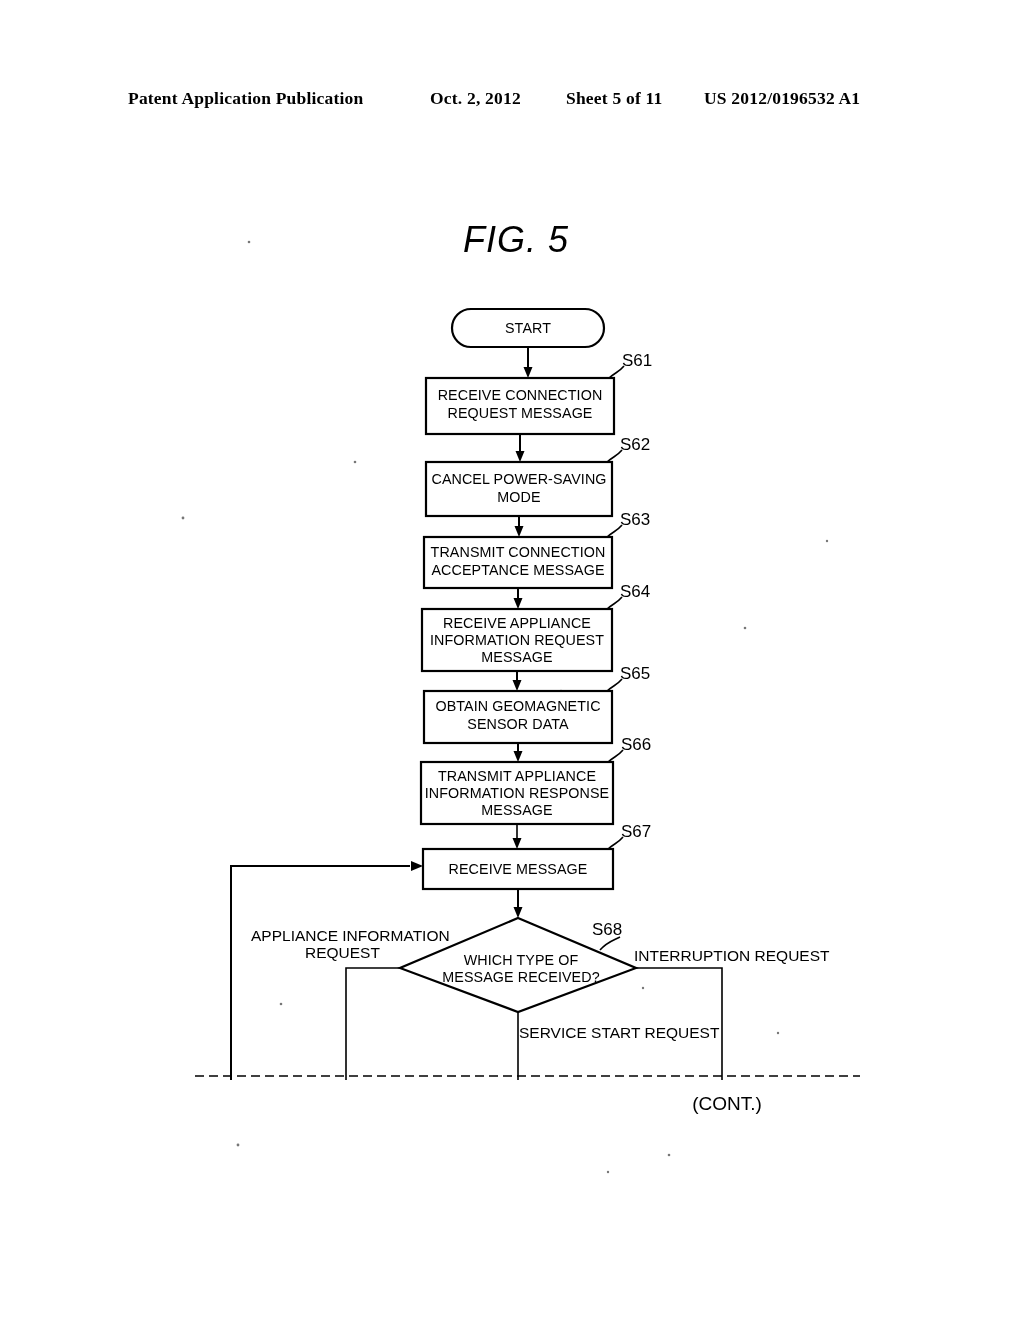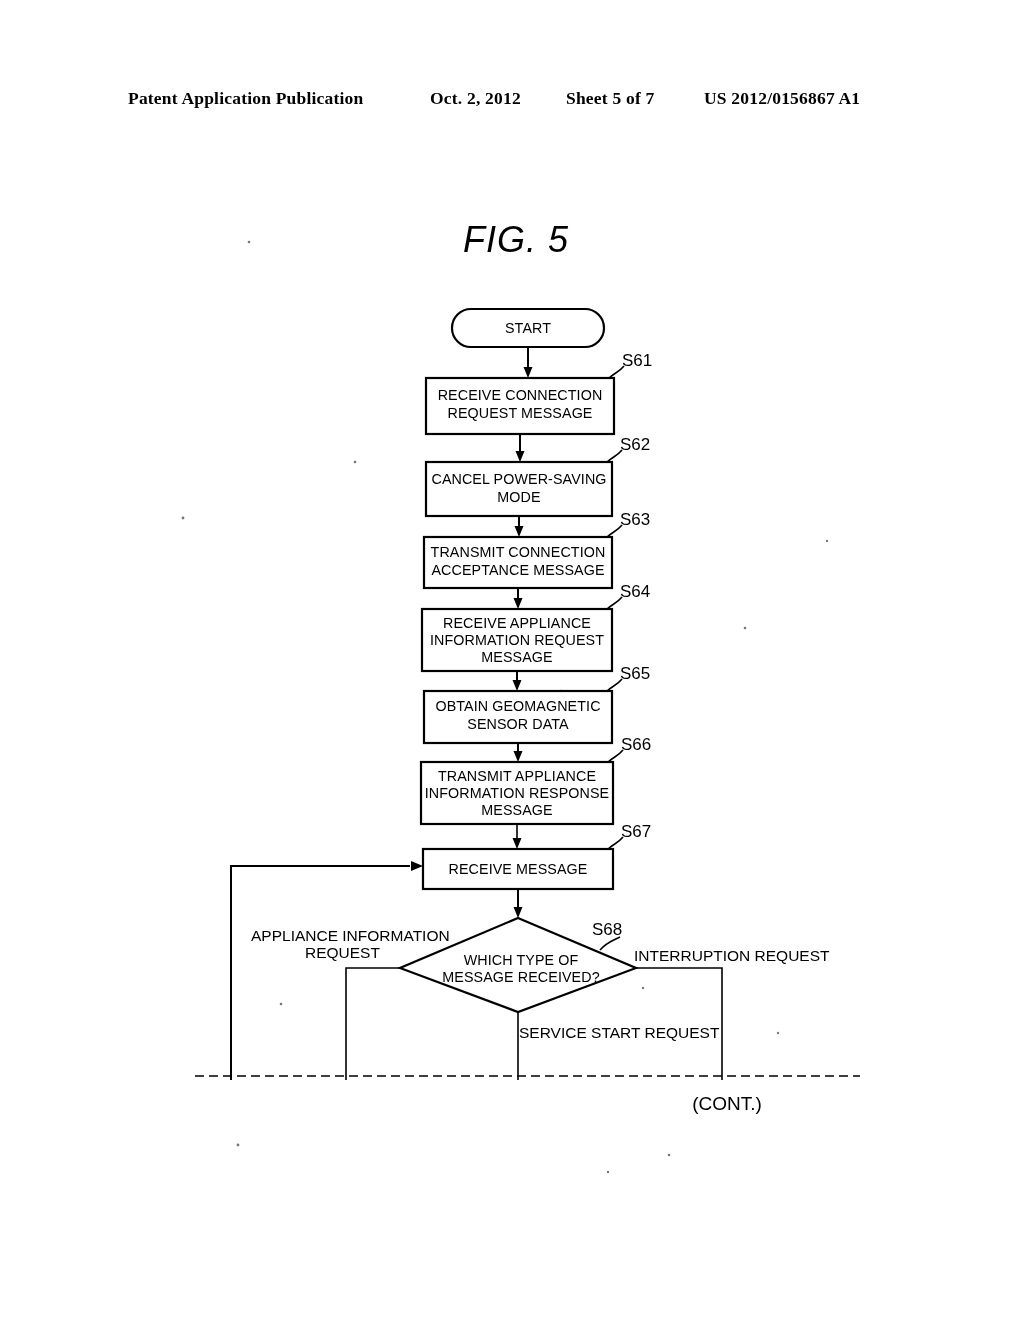--- a/index.html
+++ b/index.html
@@ -107,22 +107,22 @@
   .speck { fill: #777; }
 </style>
 </head>
 <body>
 
 <div id="page">
 
   <div class="hdr">
     <span class="hdr-pub">Patent Application Publication</span>
     <span class="hdr-date">Oct. 2, 2012</span>
-    <span class="hdr-sheet">Sheet 5 of 7</span>
-    <span class="hdr-num">US 2012/0156867 A1</span>
+    <span class="hdr-sheet">Sheet 5 of 11</span>
+    <span class="hdr-num">US 2012/0196532 A1</span>
   </div>
 
   <svg id="fig" viewBox="0 0 1024 1320">
 
     <text class="figtitle" x="463" y="252">FIG. 5</text>
 
     <g>
       <circle class="speck" cx="249" cy="242" r="1.3"></circle>
       <circle class="speck" cx="355" cy="462" r="1.3"></circle>
       <circle class="speck" cx="183" cy="518" r="1.4"></circle>

